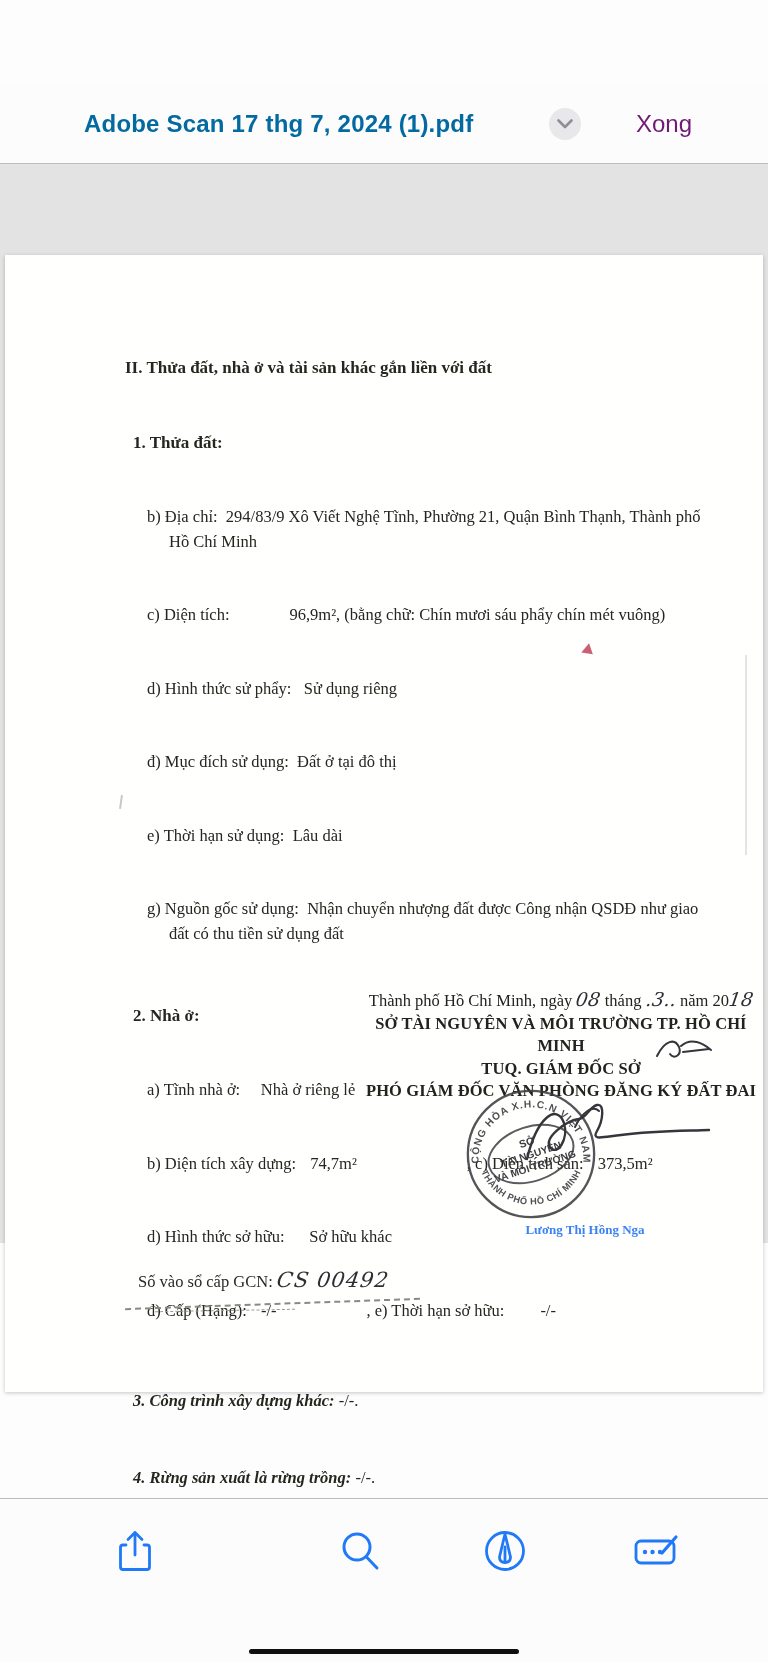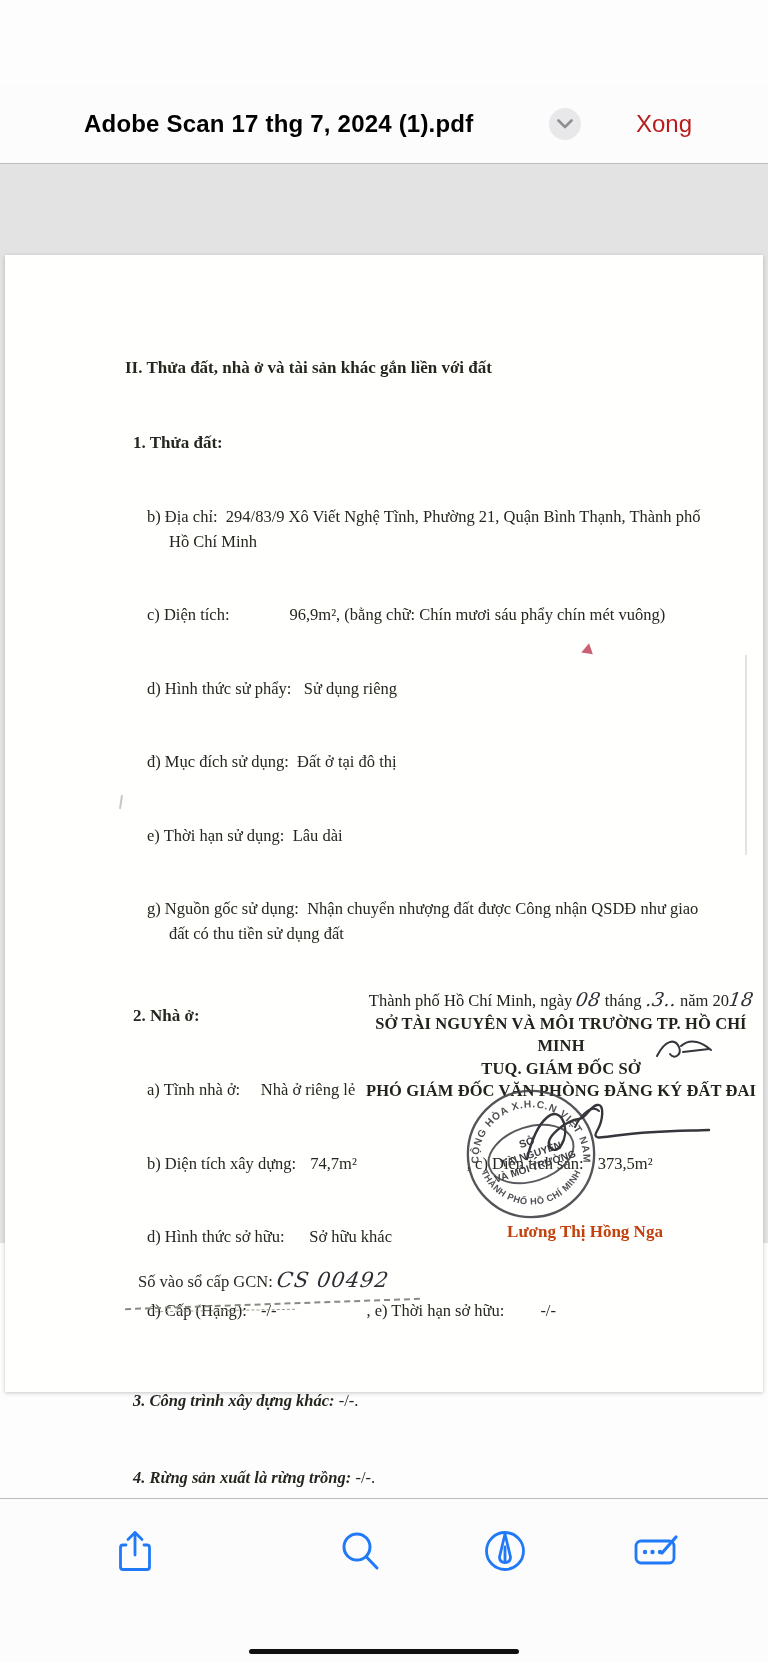--- a/index.html
+++ b/index.html
@@ -3,25 +3,25 @@
 <meta charset="utf-8">
 <style>
   html,body{margin:0;padding:0;background:#fff;}
   .phone{position:relative;width:768px;height:1662px;background:#fdfdfd;overflow:hidden;
          font-family:"Liberation Sans",sans-serif;}
   
   .statusbar{position:absolute;left:0;top:0;width:768px;height:85px;background:#fdfdfd;}
   .navbar{position:absolute;left:0;top:85px;width:768px;height:78px;background:#fcfcfc;
           border-bottom:1px solid #bdbdbf;display:flex;align-items:center;}
   .nav-title{position:absolute;left:84px;top:0;height:78px;display:flex;align-items:center;
-             font-size:24px;font-weight:700;color:#000000;letter-spacing:.2px;white-space:nowrap;}
+             font-size:24px;font-weight:700;color:#0369a1;letter-spacing:.2px;white-space:nowrap;}
   .chev-btn{position:absolute;left:549px;top:23px;width:32px;height:32px;border-radius:16px;
             background:#e8e8ea;display:flex;align-items:center;justify-content:center;}
   .done-btn{position:absolute;right:76px;top:0;height:78px;display:flex;align-items:center;
-            color:#b91c1c;font-size:24px;font-weight:500;}
+            color:#701a75;font-size:24px;font-weight:500;}
   
   .viewer{position:absolute;left:0;top:164px;width:768px;height:1079px;background:#e3e3e4;}
   .page{position:absolute;left:5px;top:91px;width:758px;height:1137px;background:#fffffe;
         box-shadow:0 1px 4px rgba(0,0,0,.22);}
   
   .doc{position:absolute;left:120px;top:50px;width:592px;color:#26261f;
        font-family:"Liberation Serif","DejaVu Serif",serif;font-size:16.5px;line-height:24.5px;
        white-space:pre-wrap;}
   .sec-h{font-weight:700;font-size:17px;line-height:27px;}
   .num-h{font-weight:700;font-size:17px;line-height:26px;padding-left:8px;}
@@ -34,21 +34,21 @@
   .gap3{display:inline-block;width:90px;}
   .gap4{display:inline-block;width:110px;}
   .gap5{display:inline-block;width:14px;}
   
   .sig{position:absolute;left:350px;top:735px;width:412px;text-align:center;color:#23231d;
        font-family:"Liberation Serif","DejaVu Serif",serif;font-size:16.5px;line-height:22.5px;}
   .sig .bold{font-weight:700;font-size:16.5px;letter-spacing:.1px;}
   .hand{font-family:"DejaVu Serif",serif;font-style:italic;font-size:19px;color:#2e2e34;
         display:inline-block;transform:skewX(-8deg);line-height:1;}
   .signer{position:absolute;left:465px;top:967px;width:230px;text-align:center;font-weight:700;
-          font-size:17px;color:#c2410c;font-family:"Liberation Serif",serif;}
+          font-size:13px;color:#3b82f6;font-family:"Liberation Serif",serif;}
   .stamp{position:absolute;left:458px;top:831px;width:136px;height:136px;}
   .squiggle{position:absolute;left:512px;top:842px;width:200px;height:75px;}
   .tuq-scribble{position:absolute;left:648px;top:781px;width:62px;height:28px;}
   .gcn{position:absolute;left:133px;top:1015px;color:#2a2a24;
        font-family:"Liberation Serif",serif;font-size:16.5px;}
   .gcn .hand{font-size:21px;letter-spacing:1px;}
   .dash1{position:absolute;left:120px;top:1048px;width:295px;border-top:2px dashed #8a8a84;
          transform:rotate(-2deg);}
   .dash2{position:absolute;left:150px;top:1055px;width:140px;border-top:1px dashed #9a9a94;
          transform:rotate(-1deg);}

